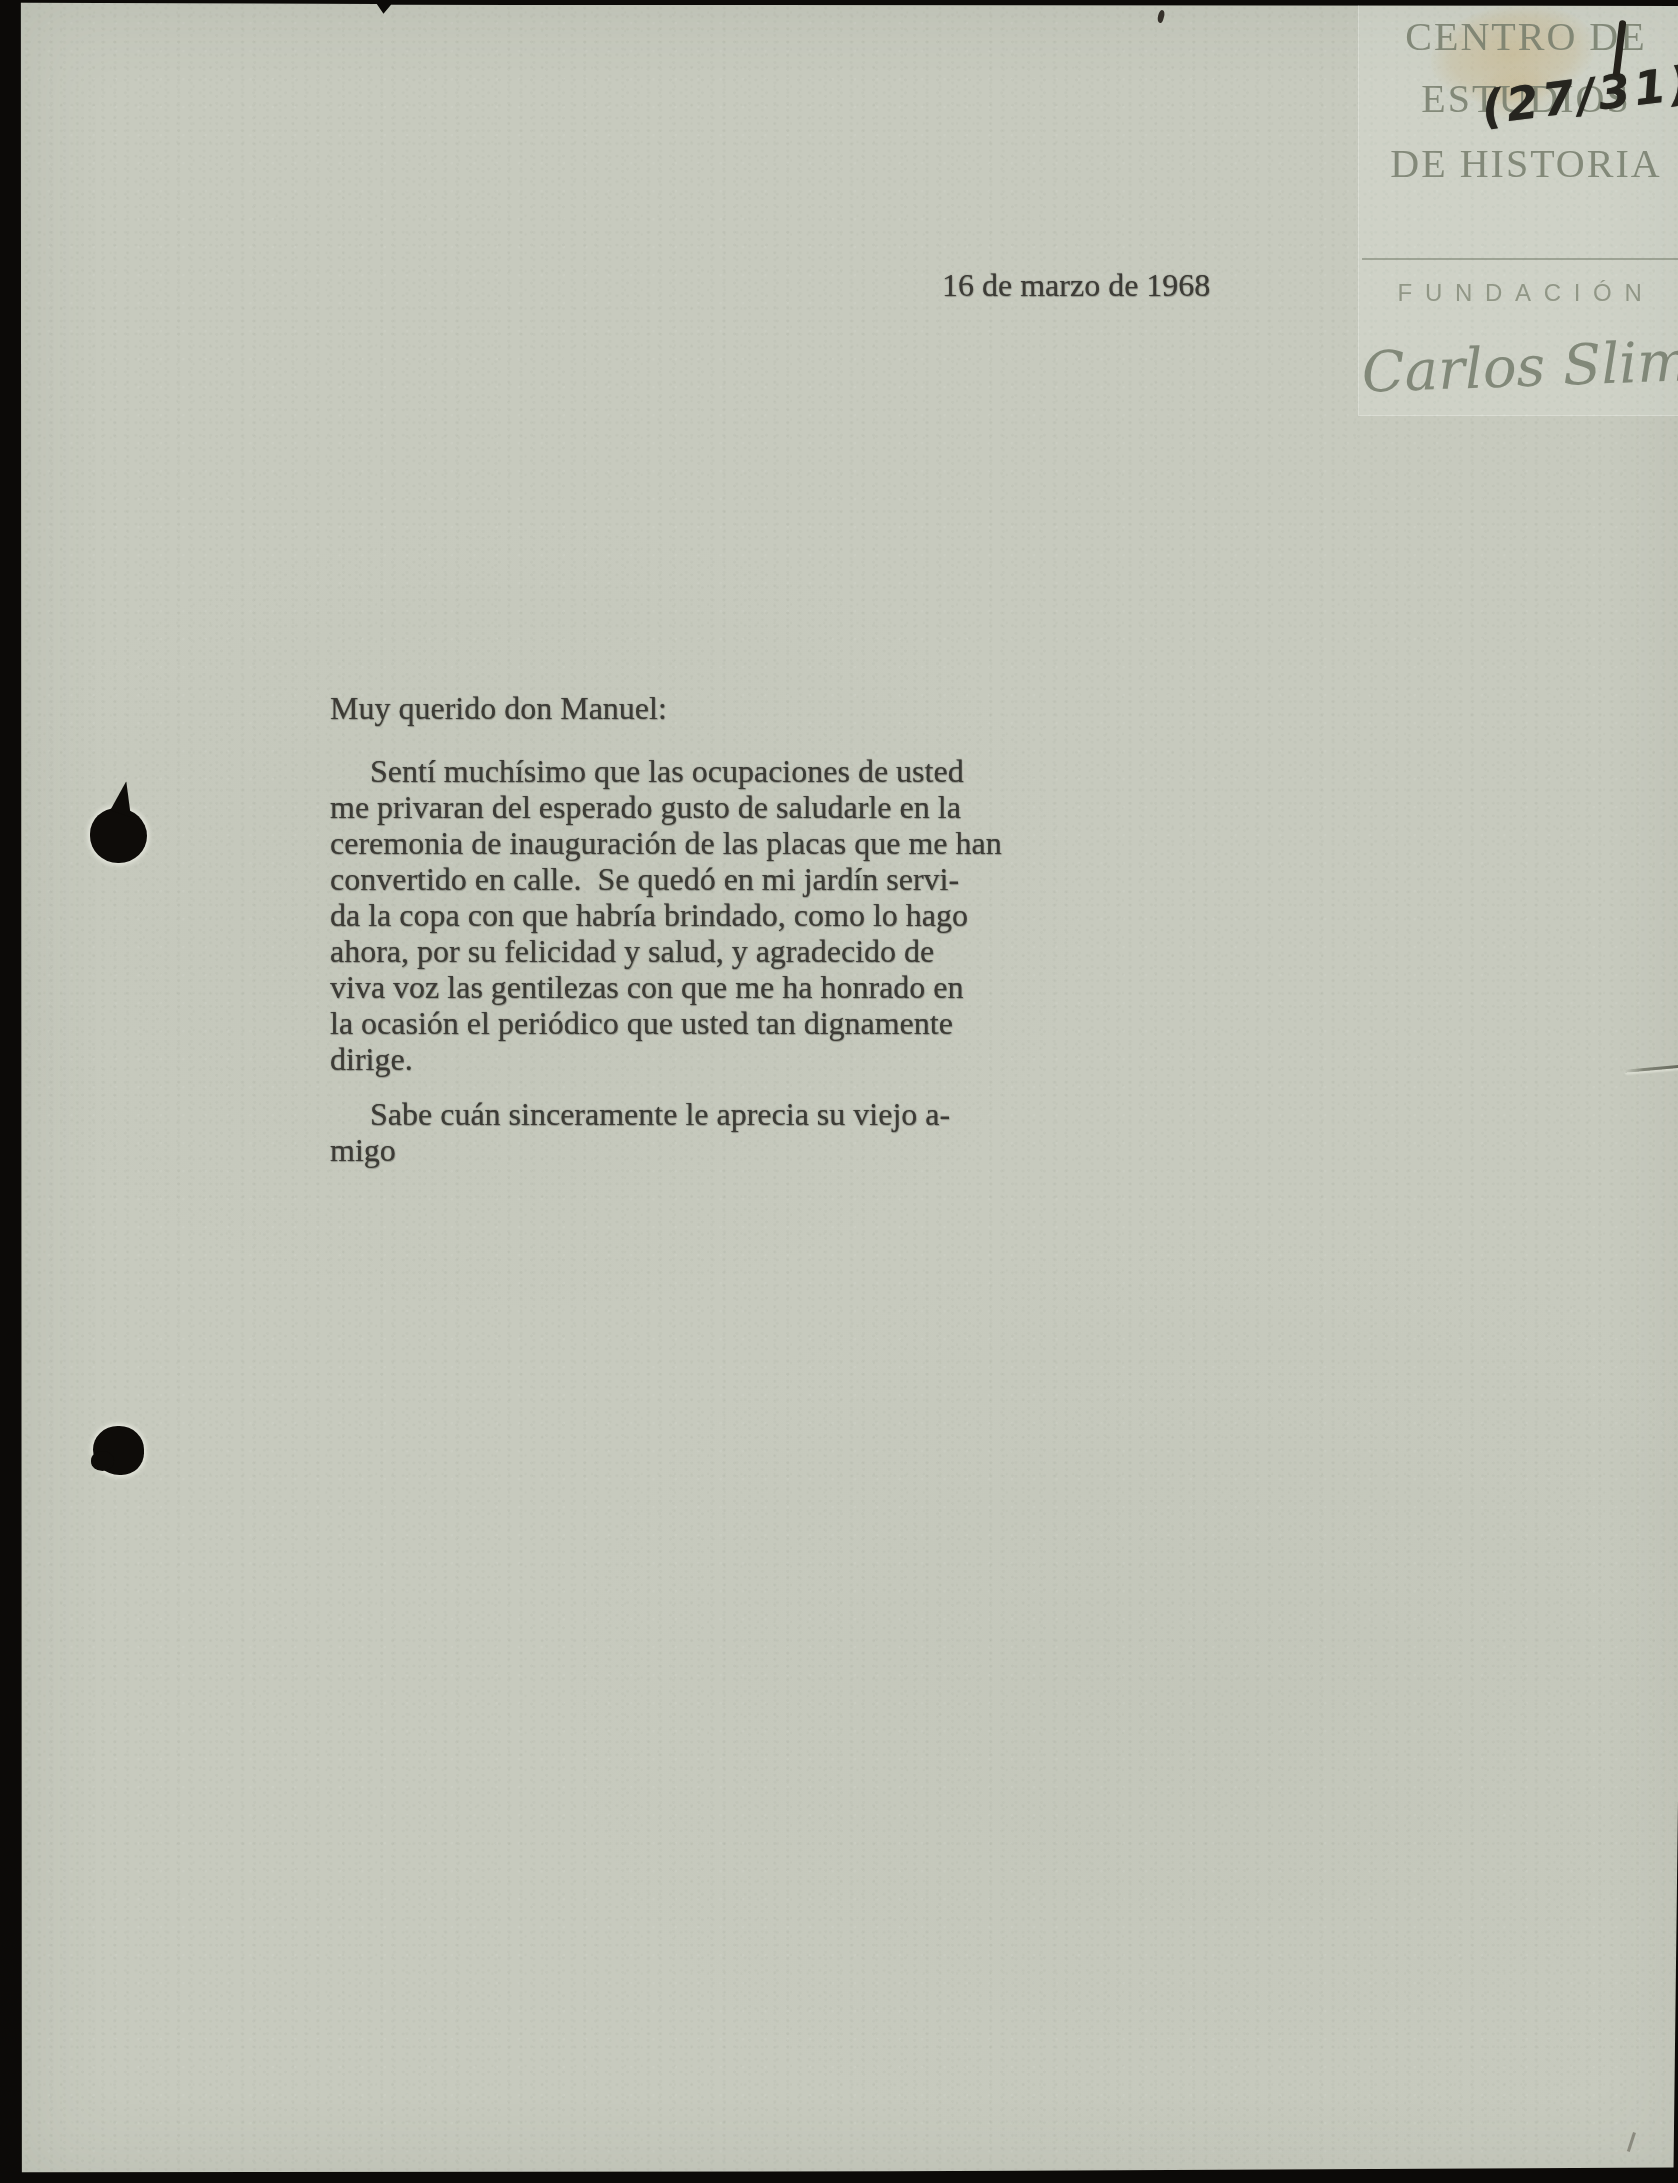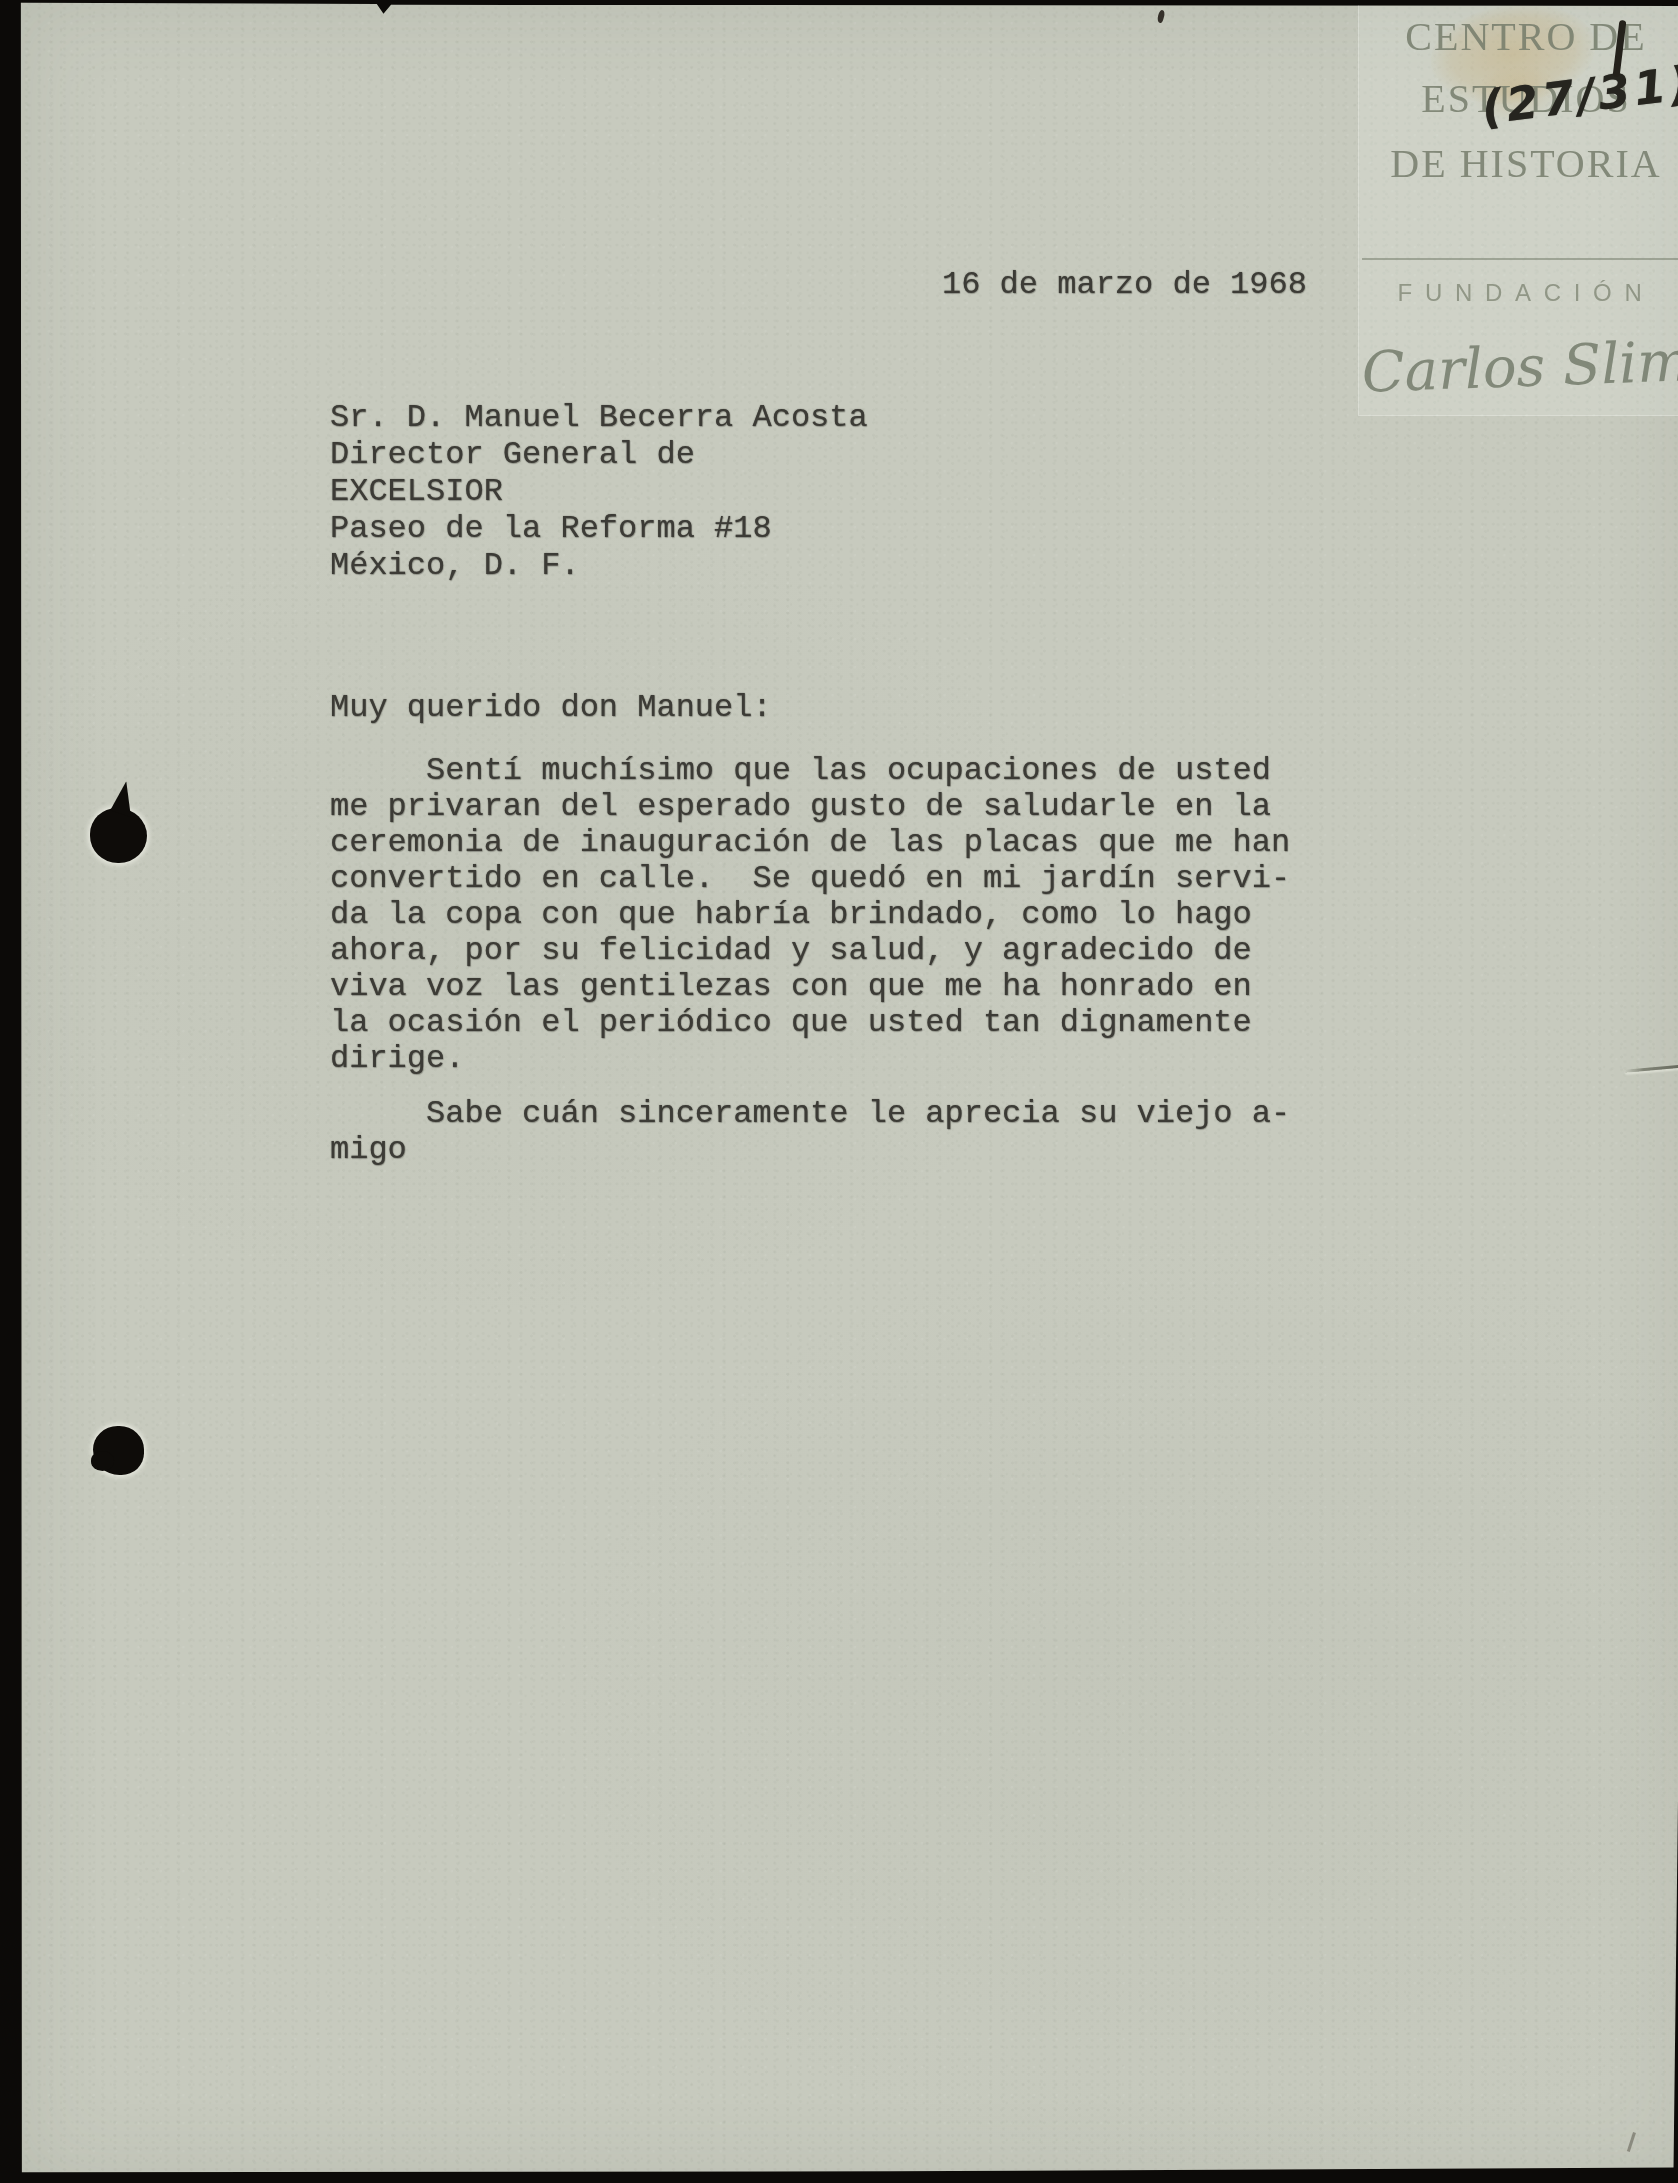--- a/index.html
+++ b/index.html
@@ -20,21 +20,21 @@
       radial-gradient(circle at 83% 17%, rgba(104,112,96,0.05) 0 1.3px, transparent 1.8px),
       radial-gradient(ellipse 585px 410px at 30% 42%, rgba(118,126,108,0.05), transparent),
       radial-gradient(ellipse 683px 488px at 72% 78%, rgba(118,126,108,0.05), transparent);
     background-size:10.7px 12.7px, 16.6px 18.5px, 22.4px 28px, 12.7px 6.8px, 100% 100%, 100% 100%;
     box-shadow: inset 0 0 88px rgba(88,94,78,0.14), inset 0 0 7.8px rgba(255,255,255,0.25);
     clip-path: polygon(0.29% 0.13%, 21.5% 0.18%, 21.9% 0.63%, 22.35% 0.22%, 99.77% 0.27%, 99.48% 55%, 98.78% 99.24%, 52% 99.42%, 0.35% 99.46%);
   }
   
   .typed{
     position:absolute;
-    font-family:Liberation Mono, monospace;
+    font-family:Liberation Serif, serif;
     font-size:32px;
     color:#32312c;
     white-space:pre;
     text-shadow:0 0 1.3px rgba(48,46,40,0.65), 0.6px 0.6px 0.9px rgba(48,46,40,0.3);
     opacity:.93;
   }
   .date-line{left:926px;top:267px;line-height:36px;}
   .address{left:314px;top:399px;line-height:37px;}
   .salutation{left:314px;top:690px;line-height:36px;text-align:right;}
   .para1{left:314px;top:753px;line-height:36px;}
@@ -155,25 +155,20 @@
     <div class="wm-divider"></div>
     <div class="wm-foundation">FUNDACIÓN</div>
     <div class="wm-signature">Carlos Slim</div>
   </div>
 
   <div class="annotation">(27/31)</div>
   <div class="pen-stroke"></div>
   <div class="ink-speck"></div>
 
   <div class="typed date-line">16 de marzo de 1968</div>
-  <div class="typed address">Sr. D. Manuel Becerra Acosta
-Director General de
-EXCELSIOR
-Paseo de la Reforma #18
-México, D. F.</div>
   <div class="typed salutation">Muy querido don Manuel:</div>
   <div class="typed para1">     Sentí muchísimo que las ocupaciones de usted
 me privaran del esperado gusto de saludarle en la
 ceremonia de inauguración de las placas que me han
 convertido en calle.  Se quedó en mi jardín servi-
 da la copa con que habría brindado, como lo hago
 ahora, por su felicidad y salud, y agradecido de
 viva voz las gentilezas con que me ha honrado en
 la ocasión el periódico que usted tan dignamente
 dirige.</div>

